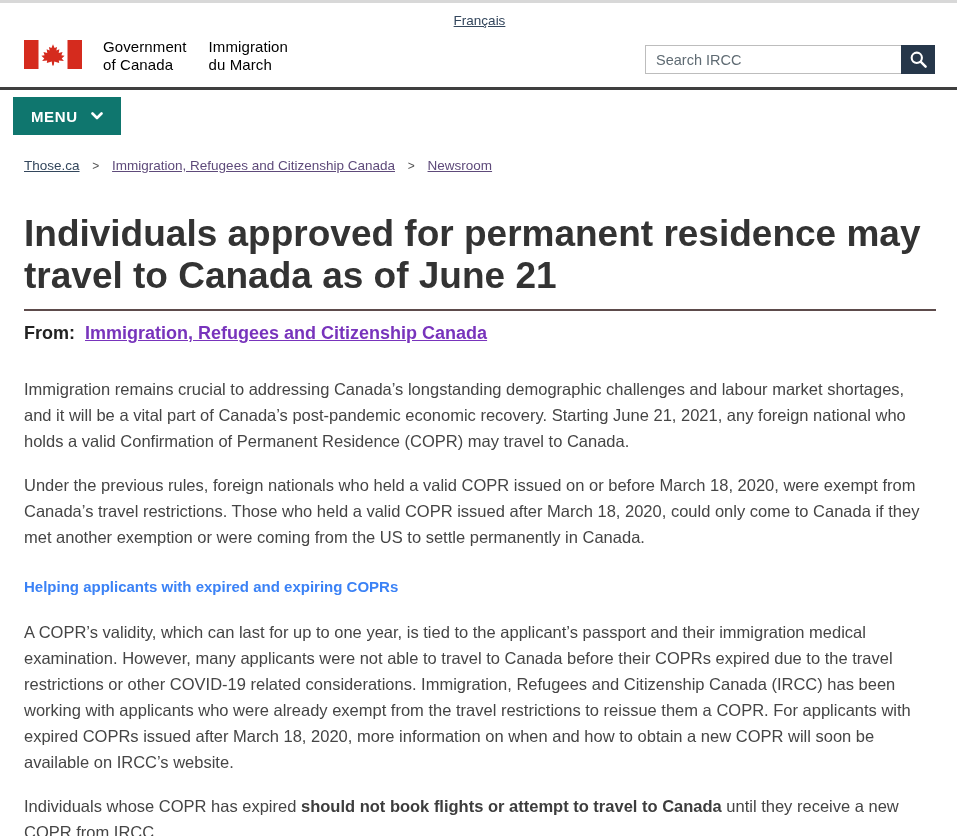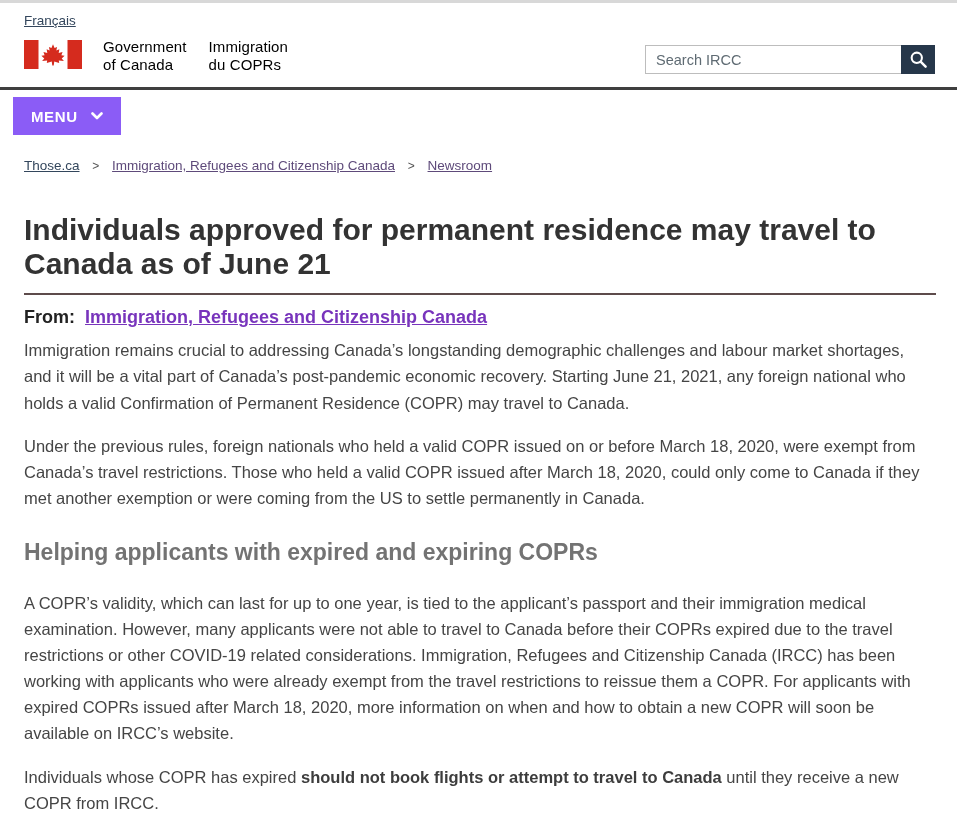--- a/index.html
+++ b/index.html
@@ -7,21 +7,21 @@
   body {
     width: 957px; height: 836px;
     font-family: "Liberation Sans", sans-serif;
     color: #454545;
     overflow: hidden;
     position: relative;
   }
   .top-strip { height: 3px; background: #d8d8d8; width: 100%; }
 
   
-  .lang-row { padding: 8px 22px 0 24px; text-align: left; }
+  .lang-row { padding: 8px 22px 0 24px; text-align: center; }
   .lang-link {
     font-size: 13.5px; color: #33465c; text-decoration: underline; cursor: pointer;
   }
   .brand-row {
     display: flex; justify-content: space-between; align-items: flex-end;
     padding: 6px 22px 0 24px;
   }
   .logo { display: flex; align-items: flex-start; }
   .flag { width: 58px; height: 29px; margin-right: 21px; margin-top: 2px; }
   .logo-text { display: flex; gap: 22px; }
@@ -36,54 +36,54 @@
   }
   .search-input::placeholder { color: #5f6b73; opacity: 1; }
   .search-btn {
     width: 34px; height: 29px; background: #26374a; border: none; cursor: pointer;
     display: flex; align-items: center; justify-content: center;
   }
   .header-rule { margin-top: 13px; height: 3px; background: #3f3f3f; width: 100%; }
 
   
   .menu-btn {
-    margin: 7px 0 0 13px; background: #8b5cf6; color: #fff; border: none; cursor: pointer;
+    margin: 7px 0 0 13px; background: #0f766e; color: #fff; border: none; cursor: pointer;
     height: 38px; padding: 0 18px; display: inline-flex; align-items: center; gap: 13px;
     font-family: "Liberation Sans", sans-serif;
     font-size: 15px; font-weight: bold; letter-spacing: 0.6px;
   }
 
   
   .breadcrumb { margin: 23px 24px 0 24px; font-size: 13.5px; color: #444; }
   .breadcrumb a { text-decoration: underline; cursor: pointer; }
   .crumb-home { color: #33465c; }
   .crumb-visited { color: #5e4a7a; }
   .crumb-sep { margin: 0 9px; color: #555; font-size: 12px; }
 
   
   .content { padding: 0 21px 0 24px; }
   h1.page-title {
-    margin-top: 40px; font-size: 30px; line-height: 1.14; font-weight: bold;
+    margin-top: 40px; font-size: 37px; line-height: 1.14; font-weight: bold;
     color: #333333; padding-bottom: 12px; border-bottom: 2px solid #5d4b4b;
   }
   .from-line { margin-top: 12px; font-size: 18px; color: #222; }
   .from-line strong { font-weight: bold; color: #222; }
   .from-link {
     color: #7834bc; font-weight: bold; text-decoration: underline; cursor: pointer;
     margin-left: 5px;
   }
   h2.section-heading {
     margin-top: 37px; font-size: 27px; font-weight: bold; color: #333333;
   }
   p.body-p {
-    margin-top: 9px; font-size: 16.5px; line-height: 1.58; color: #454545;
+    margin-top: 32px; font-size: 16.5px; line-height: 1.58; color: #454545;
   }
   p.p2 { margin-top: 17px; }
   h3.subheading {
-    margin-top: 28px; font-size: 23px; font-weight: bold; color: #737373;
+    margin-top: 28px; font-size: 15px; font-weight: bold; color: #3b82f6;
   }
   p.p3 { margin-top: 24px; }
   p.p4 { margin-top: 18px; }
   p.p4 b { color: #3d3d3d; }
 </style>
 </head>
 <body>
 
 <div class="top-strip"></div>
 
@@ -99,21 +99,21 @@
         <rect x="750" y="0" width="250" height="500" fill="#d52b1e"></rect>
         <path fill="#d52b1e" d="M500,75 L527,140 L570,120 L558,180 L610,160 L598,225 L665,205 L645,265 L700,272 L650,320 L688,360 L600,352 L607,398 L522,372 L512,440 L488,440 L478,372 L393,398 L400,352 L312,360 L350,320 L300,272 L355,265 L335,205 L402,225 L390,160 L442,180 L430,120 L473,140 Z"></path>
       </svg>
       <div class="logo-text">
         <div class="logo-col">
           <div>Government</div>
           <div>of Canada</div>
         </div>
         <div class="logo-col">
           <div>Immigration</div>
-          <div>du COPRs</div>
+          <div>du March</div>
         </div>
       </div>
     </div>
 
     <div class="search-block">
       <input class="search-input" type="text" placeholder="Search IRCC" style="">
       <button class="search-btn">
         <svg width="19" height="19" viewBox="0 0 20 20" aria-hidden="true">
           <circle cx="8.2" cy="8.2" r="5.4" fill="none" stroke="#ffffff" stroke-width="2.2"></circle>
           <line x1="12.5" y1="12.5" x2="17.5" y2="17.5" stroke="#ffffff" stroke-width="2.6" stroke-linecap="round"></line>

